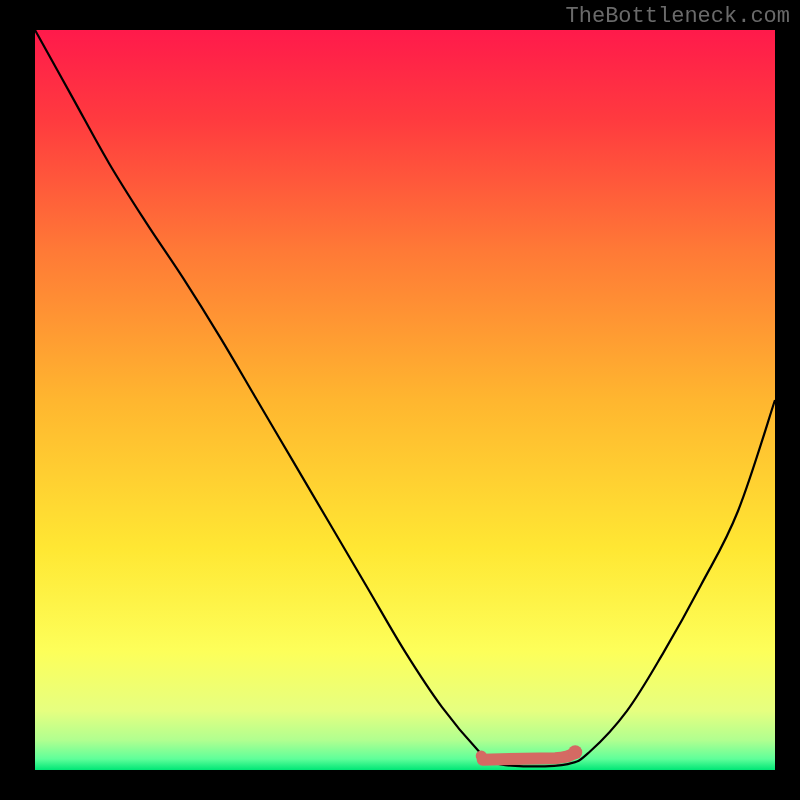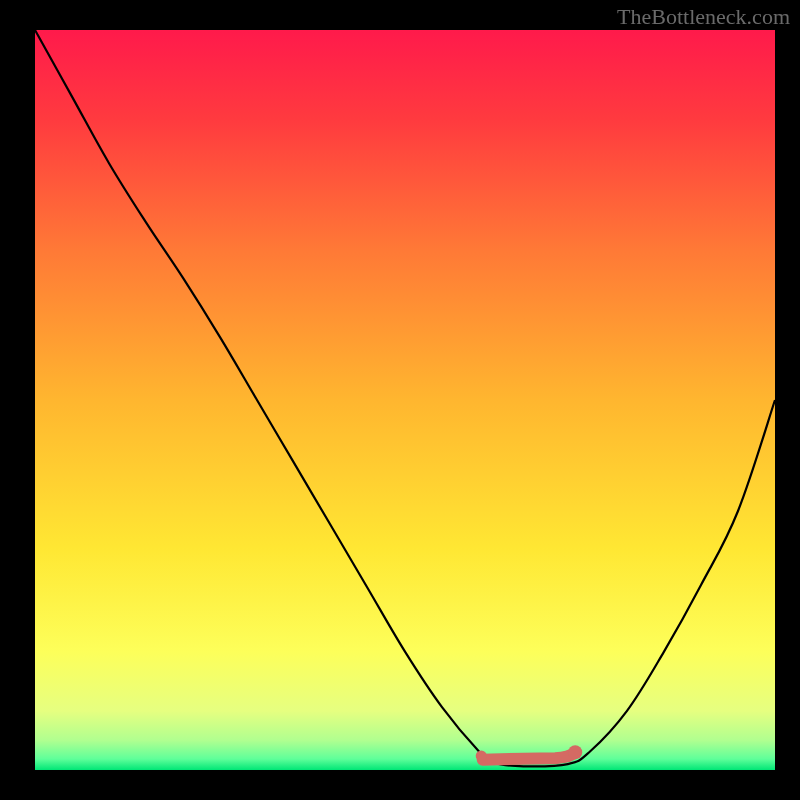--- a/index.html
+++ b/index.html
@@ -12,21 +12,21 @@
   }
   .container {
     position: relative;
     width: 800px;
     height: 800px;
   }
   .watermark {
     position: absolute;
     top: 4px;
     right: 10px;
-    font-family: Liberation Serif, serif;
+    font-family: Liberation Mono, monospace;
     font-size: 22px;
     color: #6a6a6a;
     font-weight: 500;
     z-index: 10;
   }
   svg {
     position: absolute;
     top: 0;
     left: 0;
   }

